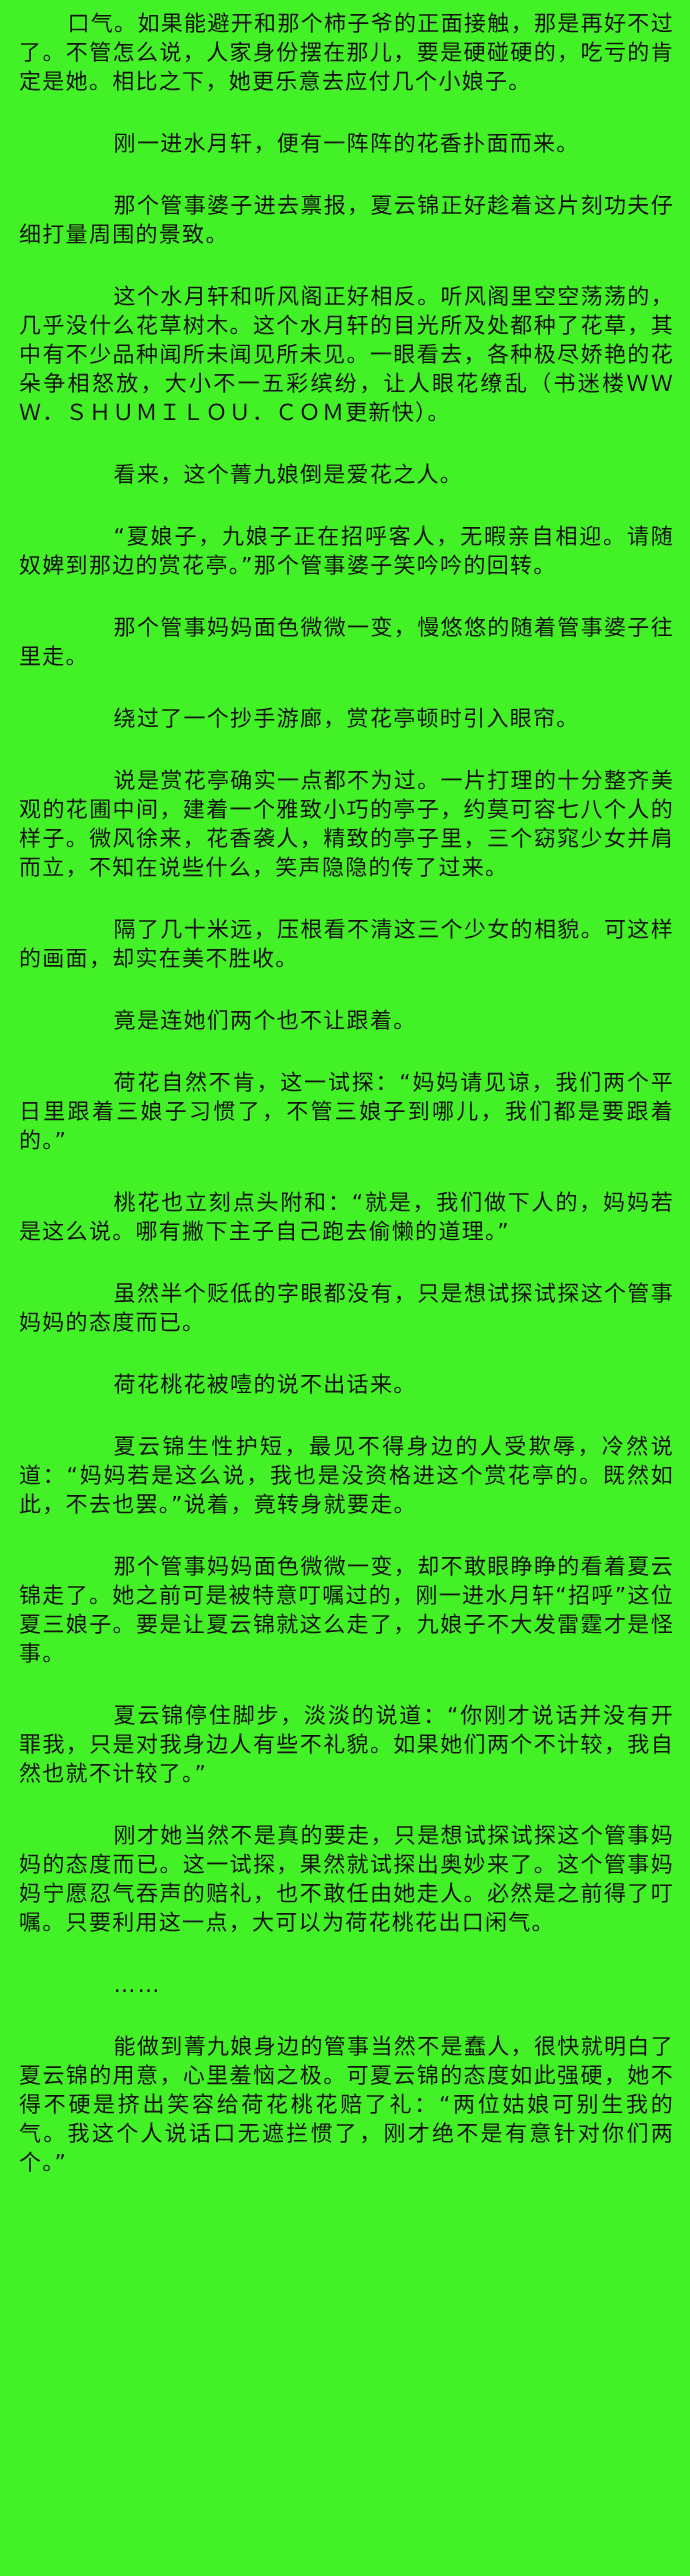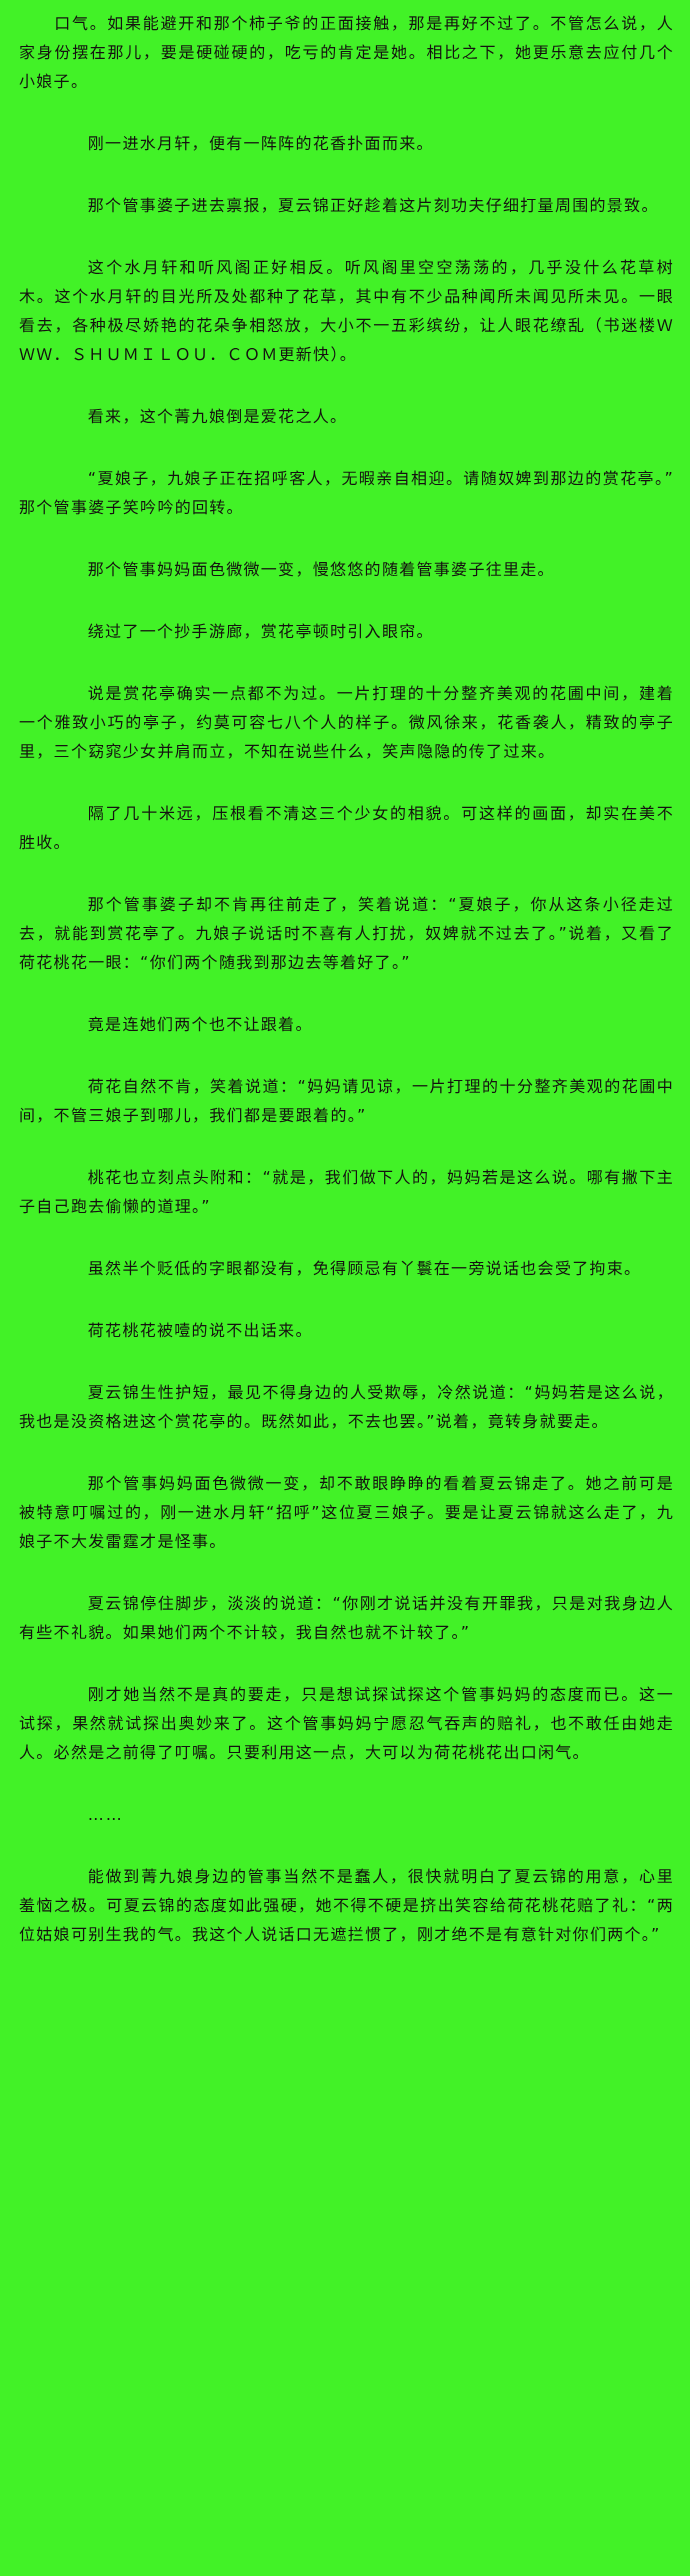--- a/index.html
+++ b/index.html
@@ -12,21 +12,21 @@
     background: #42f227;
     font-family: "DejaVu Sans", sans-serif;
     color: #151210;
     box-sizing: border-box;
   }
   .reader-page {
     padding: 9px 17px 20px 19px;
   }
   .novel-paragraph {
     margin: 0 0 33px 0;
-    font-size: 16px;
+    font-size: 22px;
     line-height: 29px;
     letter-spacing: 1.3px;
     text-indent: 4.3em;
     word-break: break-all;
     text-align: justify;
   }
   .novel-paragraph.continued {
     text-indent: 2.2em;
   }
   .novel-paragraph.ellipsis-line {
@@ -41,25 +41,24 @@
       <p class="novel-paragraph continued">口气。如果能避开和那个柿子爷的正面接触，那是再好不过了。不管怎么说，人家身份摆在那儿，要是硬碰硬的，吃亏的肯定是她。相比之下，她更乐意去应付几个小娘子。</p>
       <p class="novel-paragraph">刚一进水月轩，便有一阵阵的花香扑面而来。</p>
       <p class="novel-paragraph">那个管事婆子进去禀报，夏云锦正好趁着这片刻功夫仔细打量周围的景致。</p>
       <p class="novel-paragraph">这个水月轩和听风阁正好相反。听风阁里空空荡荡的，几乎没什么花草树木。这个水月轩的目光所及处都种了花草，其中有不少品种闻所未闻见所未见。一眼看去，各种极尽娇艳的花朵争相怒放，大小不一五彩缤纷，让人眼花缭乱（书迷楼ＷＷＷ．ＳＨＵＭＩＬＯＵ．ＣＯＭ更新快）。</p>
       <p class="novel-paragraph">看来，这个菁九娘倒是爱花之人。</p>
       <p class="novel-paragraph">“夏娘子，九娘子正在招呼客人，无暇亲自相迎。请随奴婢到那边的赏花亭。”那个管事婆子笑吟吟的回转。</p>
       <p class="novel-paragraph">那个管事妈妈面色微微一变，慢悠悠的随着管事婆子往里走。</p>
       <p class="novel-paragraph">绕过了一个抄手游廊，赏花亭顿时引入眼帘。</p>
       <p class="novel-paragraph">说是赏花亭确实一点都不为过。一片打理的十分整齐美观的花圃中间，建着一个雅致小巧的亭子，约莫可容七八个人的样子。微风徐来，花香袭人，精致的亭子里，三个窈窕少女并肩而立，不知在说些什么，笑声隐隐的传了过来。</p>
       <p class="novel-paragraph">隔了几十米远，压根看不清这三个少女的相貌。可这样的画面，却实在美不胜收。</p>
-      <p class="novel-paragraph">那个管事婆子却不肯再往前走了，笑着说道：“夏娘子，你从这条小径走过去，就能到赏花亭了。九娘子说话时不喜有人打扰，奴婢就不过去了。”说着，又看了荷花桃花一眼：“你们两个随我到那边去等着好了。”</p>
       <p class="novel-paragraph">竟是连她们两个也不让跟着。</p>
-      <p class="novel-paragraph">荷花自然不肯，笑着说道：“妈妈请见谅，一片打理的十分整齐美观的花圃中间，不管三娘子到哪儿，我们都是要跟着的。”</p>
+      <p class="novel-paragraph">荷花自然不肯，这一试探：“妈妈请见谅，我们两个平日里跟着三娘子习惯了，不管三娘子到哪儿，我们都是要跟着的。”</p>
       <p class="novel-paragraph">桃花也立刻点头附和：“就是，我们做下人的，妈妈若是这么说。哪有撇下主子自己跑去偷懒的道理。”</p>
-      <p class="novel-paragraph">虽然半个贬低的字眼都没有，免得顾忌有丫鬟在一旁说话也会受了拘束。</p>
+      <p class="novel-paragraph">虽然半个贬低的字眼都没有，只是想试探试探这个管事妈妈的态度而已。</p>
       <p class="novel-paragraph">荷花桃花被噎的说不出话来。</p>
       <p class="novel-paragraph">夏云锦生性护短，最见不得身边的人受欺辱，冷然说道：“妈妈若是这么说，我也是没资格进这个赏花亭的。既然如此，不去也罢。”说着，竟转身就要走。</p>
       <p class="novel-paragraph">那个管事妈妈面色微微一变，却不敢眼睁睁的看着夏云锦走了。她之前可是被特意叮嘱过的，刚一进水月轩“招呼”这位夏三娘子。要是让夏云锦就这么走了，九娘子不大发雷霆才是怪事。</p>
       <p class="novel-paragraph">夏云锦停住脚步，淡淡的说道：“你刚才说话并没有开罪我，只是对我身边人有些不礼貌。如果她们两个不计较，我自然也就不计较了。”</p>
       <p class="novel-paragraph">刚才她当然不是真的要走，只是想试探试探这个管事妈妈的态度而已。这一试探，果然就试探出奥妙来了。这个管事妈妈宁愿忍气吞声的赔礼，也不敢任由她走人。必然是之前得了叮嘱。只要利用这一点，大可以为荷花桃花出口闲气。</p>
       <p class="novel-paragraph ellipsis-line">……</p>
       <p class="novel-paragraph">能做到菁九娘身边的管事当然不是蠢人，很快就明白了夏云锦的用意，心里羞恼之极。可夏云锦的态度如此强硬，她不得不硬是挤出笑容给荷花桃花赔了礼：“两位姑娘可别生我的气。我这个人说话口无遮拦惯了，刚才绝不是有意针对你们两个。”</p>
     </article>
 </main>
 

